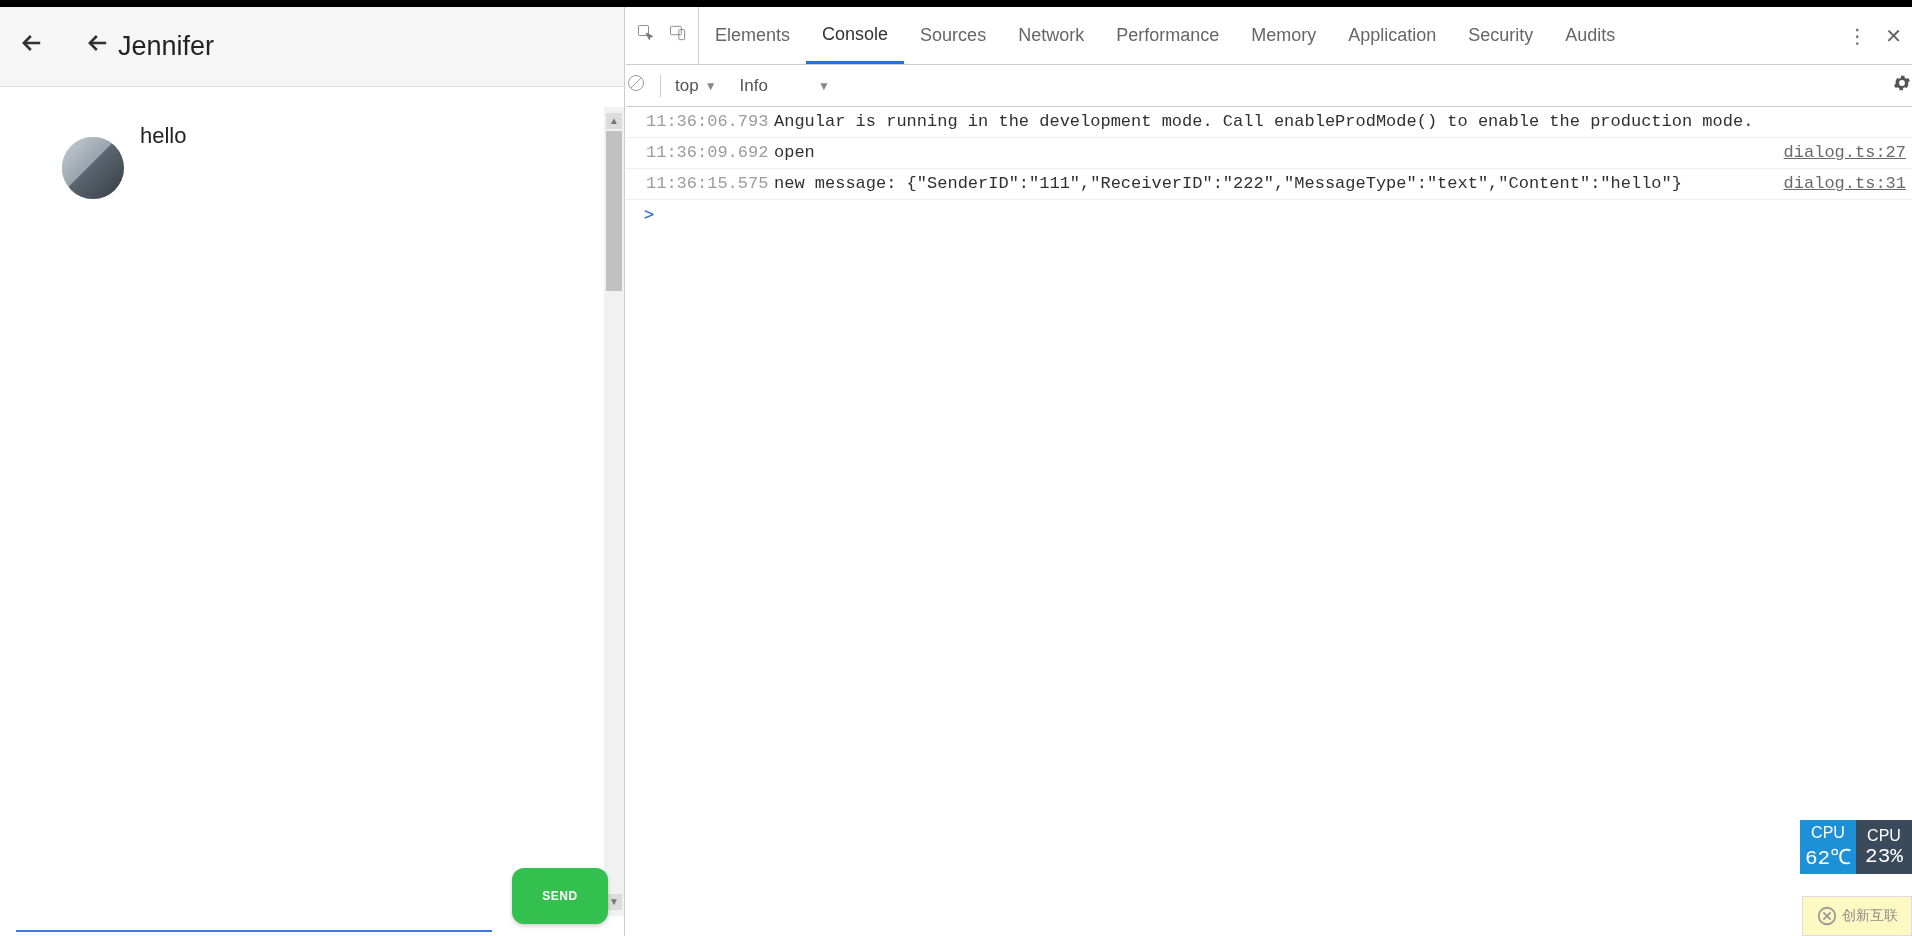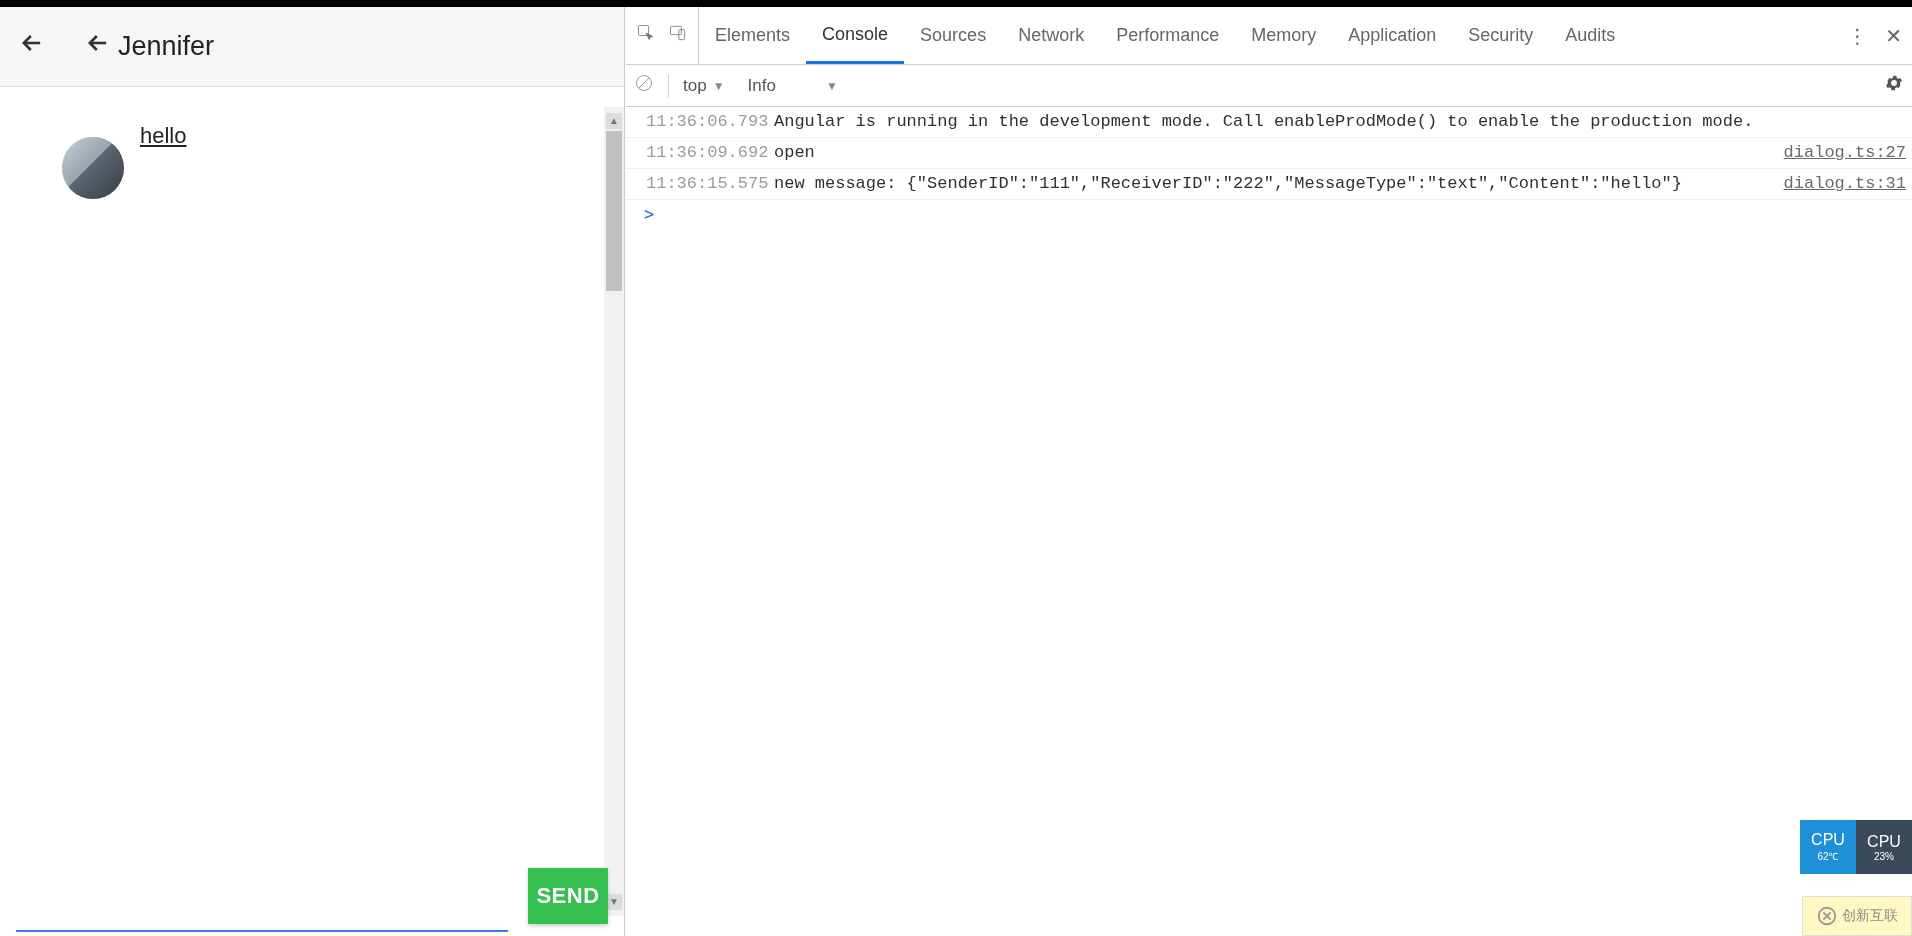--- a/index.html
+++ b/index.html
@@ -25,28 +25,28 @@
 .app-body { flex: 1; position: relative; background: #fff; overflow: hidden; }
 .app-scroll-track { position: absolute; right: 0; top: 20px; bottom: 20px; width: 20px; background: #f1f1f1; }
 .app-scroll-thumb { position: absolute; right: 2px; width: 16px; height: 160px; top: 24px; background: #c1c1c1; }
 .app-scroll-arrow { position: absolute; right: 2px; width: 16px; height: 16px; background: #dcdcdc; font-size: 10px; color: #777; text-align: center; line-height: 16px; }
 .app-scroll-arrow.up { top: 6px; }
 .app-scroll-arrow.down { bottom: 6px; }
 
 .msg-row { display: flex; align-items: flex-start; padding: 36px 26px 0 62px; }
 .avatar { width: 62px; height: 62px; border-radius: 50%; background: #b8c0c7; position: relative; overflow: hidden; margin-top: 14px; }
 .avatar::after { content: ""; position: absolute; inset:0; background: linear-gradient(135deg,#c9d0d6 0%,#99a3ad 45%,#5c6670 46%,#353c44 100%); }
-.msg-text { font-size: 22px; color: #222; margin-left: 16px; text-decoration: underline; }
+.msg-text { font-size: 22px; color: #222; margin-left: 16px; }
 
 .app-footer { position: absolute; bottom: 4px; left: 16px; right: 16px; height: 70px; display: flex; align-items: flex-end; }
 .msg-input { flex: 1; height: 40px; border: none; border-bottom: 2px solid #3a78e7; font-size: 18px; outline: none; background: transparent; margin-right: 20px; }
 .send-btn {
-  width: 80px; height: 56px; background: #34c04e; color: #fff;
-  font-size: 22px; font-weight: 600; letter-spacing: 0.5px;
-  border: none; border-radius: 0; cursor: pointer;
+  width: 96px; height: 56px; background: #34c04e; color: #fff;
+  font-size: 12px; font-weight: 600; letter-spacing: 0.5px;
+  border: none; border-radius: 12px; cursor: pointer;
   box-shadow: 0 2px 4px rgba(0,0,0,0.2);
   margin-bottom: 8px;
 }
 
 
 .devtools {
   position: absolute; left: 626px; top: 7px; right: 0; bottom: 0;
   background: #fff; display: flex; flex-direction: column;
   font-family: "Segoe UI", Arial, sans-serif;
 }
@@ -57,21 +57,21 @@
 }
 .dt-leading { display: flex; align-items: center; padding: 0 10px; border-right: 1px solid #ccc; gap: 12px; }
 .dt-leading svg { width: 20px; height: 20px; stroke: #777; fill: none; }
 .dt-tab { display: flex; align-items: center; padding: 0 16px; color: #666; cursor: pointer; }
 .dt-tab.active { color: #333; border-bottom: 3px solid #1a73e8; }
 .dt-tabs-right { margin-left: auto; display: flex; align-items: center; padding: 0 10px; gap: 18px; color: #666; font-size: 20px; }
 
 
 .dt-toolbar {
   height: 42px; border-bottom: 1px solid #ccc; display: flex; align-items: center;
-  font-size: 17px; color: #555; padding: 0 8px; gap: 8px;
+  font-size: 17px; color: #555; padding: 0 0; gap: 8px;
 }
 .dt-toolbar .no-icon svg { width: 20px; height: 20px; stroke: #888; fill: none; }
 .dt-toolbar .sep { width: 1px; height: 22px; background: #ccc; margin: 0 6px; }
 .dt-toolbar .ctx { display: flex; align-items: center; gap: 6px; color: #555; }
 .dt-toolbar .tri { font-size: 12px; color: #888; }
 .dt-toolbar input.filter {
   height: 28px; width: 300px; border: 1px solid #bdbdbd; padding: 0 8px; font-size: 16px;
 }
 .dt-toolbar .level { display: flex; align-items: center; gap: 50px; padding: 0 14px; border: 1px solid transparent; }
 .dt-toolbar .gear { margin-left: auto; font-size: 20px; color: #555; }
@@ -95,21 +95,21 @@
 
 
 .cpu-badge {
   position: absolute; right: 0; top: 820px; height: 54px; display: flex;
   font-family: "Segoe UI", sans-serif; font-size: 17px;
 }
 .cpu-cell { width: 56px; display:flex; flex-direction:column; align-items:center; justify-content:center; color:#fff; }
 .cpu-cell.a { background:#1e90d8; }
 .cpu-cell.b { background:#3b4a5a; }
 .cpu-cell .l1 { font-size:16px; }
-.cpu-cell .l2 { font-size:10px; }
+.cpu-cell .l2 { font-size:21px;font-family:Liberation Mono, monospace; }
 
 .watermark {
   position: absolute; right: 0; bottom: 0; height: 40px; width: 110px;
   background: #fef9c3; border: 1px solid #ddd; display:flex; align-items:center; justify-content:center;
   color:#8b8b8b; font-size:14px; gap:4px;
 }
 .watermark svg { width:22px; height:22px; }
 </style>
 </head>
 <body>

